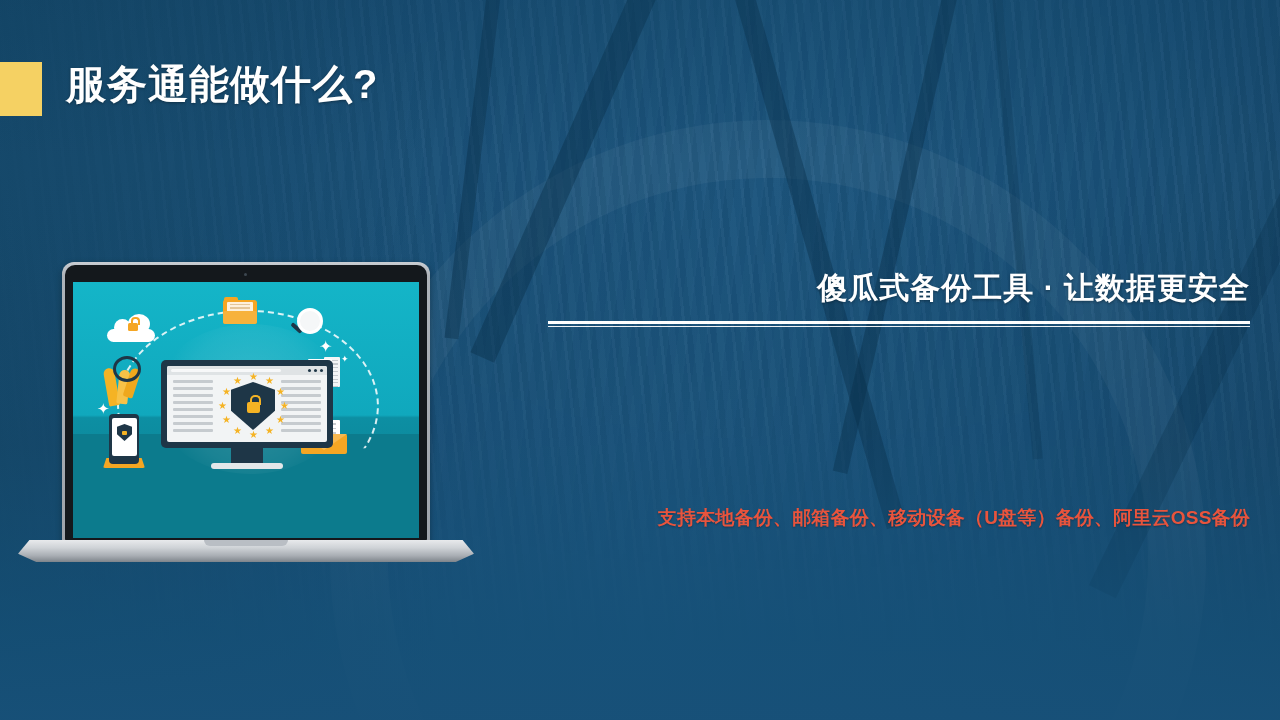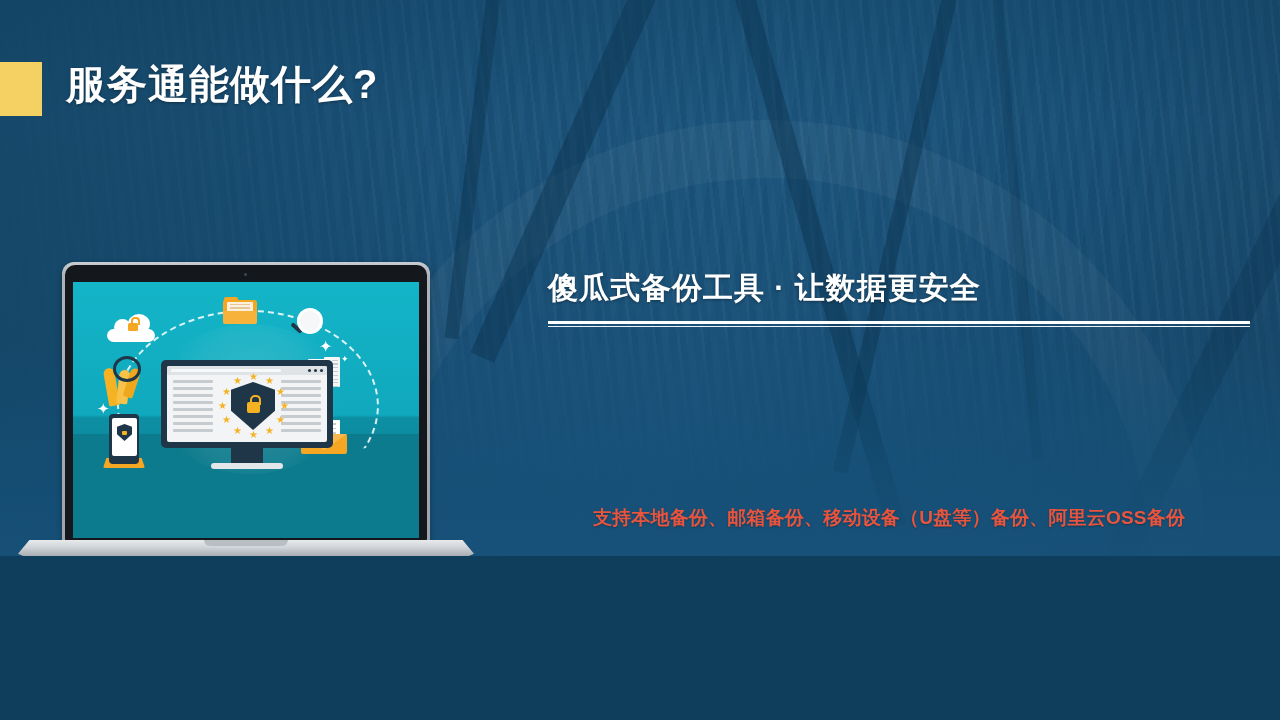--- a/index.html
+++ b/index.html
@@ -3,21 +3,21 @@
 <meta charset="utf-8">
 <style>
   html, body {
     margin: 0;
     padding: 0;
     background: #0f3d5c;
   }
   #slide {
     position: relative;
     width: 1280px;
-    height: 556px;
+    height: 720px;
     overflow: hidden;
     font-family: "Liberation Sans", "DejaVu Sans", sans-serif;
     background: #0f172a;
   }
 
   
   .bg-layer {
     position: absolute;
     inset: 0;
   }
@@ -93,21 +93,21 @@
     letter-spacing: 1px;
     white-space: nowrap;
     text-shadow: 0 1px 3px rgba(0,0,0,0.35);
   }
 
   
   .headline {
     position: absolute;
     left: 548px; top: 268px;
     width: 702px;
-    text-align: left;
+    text-align: right;
     font-size: 30px;
     font-weight: bold;
     color: #ffffff;
     letter-spacing: 1px;
     text-shadow: 0 1px 3px rgba(0,0,0,0.35);
   }
   .divider {
     position: absolute;
     left: 548px; top: 321px;
     width: 702px;
@@ -129,21 +129,21 @@
     font-weight: bold;
     line-height: 38px;
     color: #ffffff;
     text-indent: 48px;
     text-shadow: 0 1px 2px rgba(0,0,0,0.3);
   }
   .highlight-text {
     position: absolute;
     left: 528px; top: 505px;
     width: 722px;
-    text-align: center;
+    text-align: right;
     font-size: 19px;
     font-weight: bold;
     color: #e8543d;
     letter-spacing: 0.2px;
     text-shadow: 0 1px 2px rgba(0,0,0,0.28);
   }
 
   
   .laptop { position: absolute; left: 18px; top: 262px; width: 456px; height: 302px; }
   .laptop-lid {

